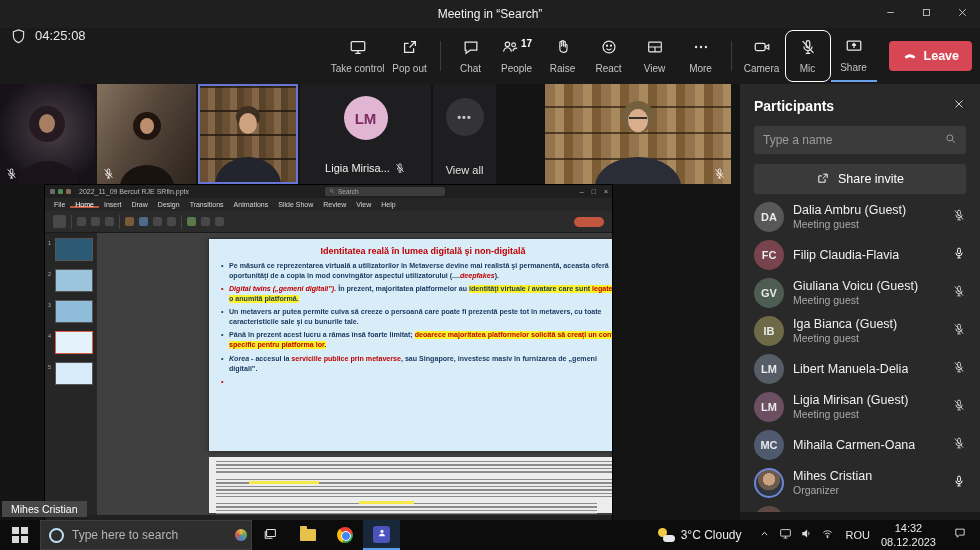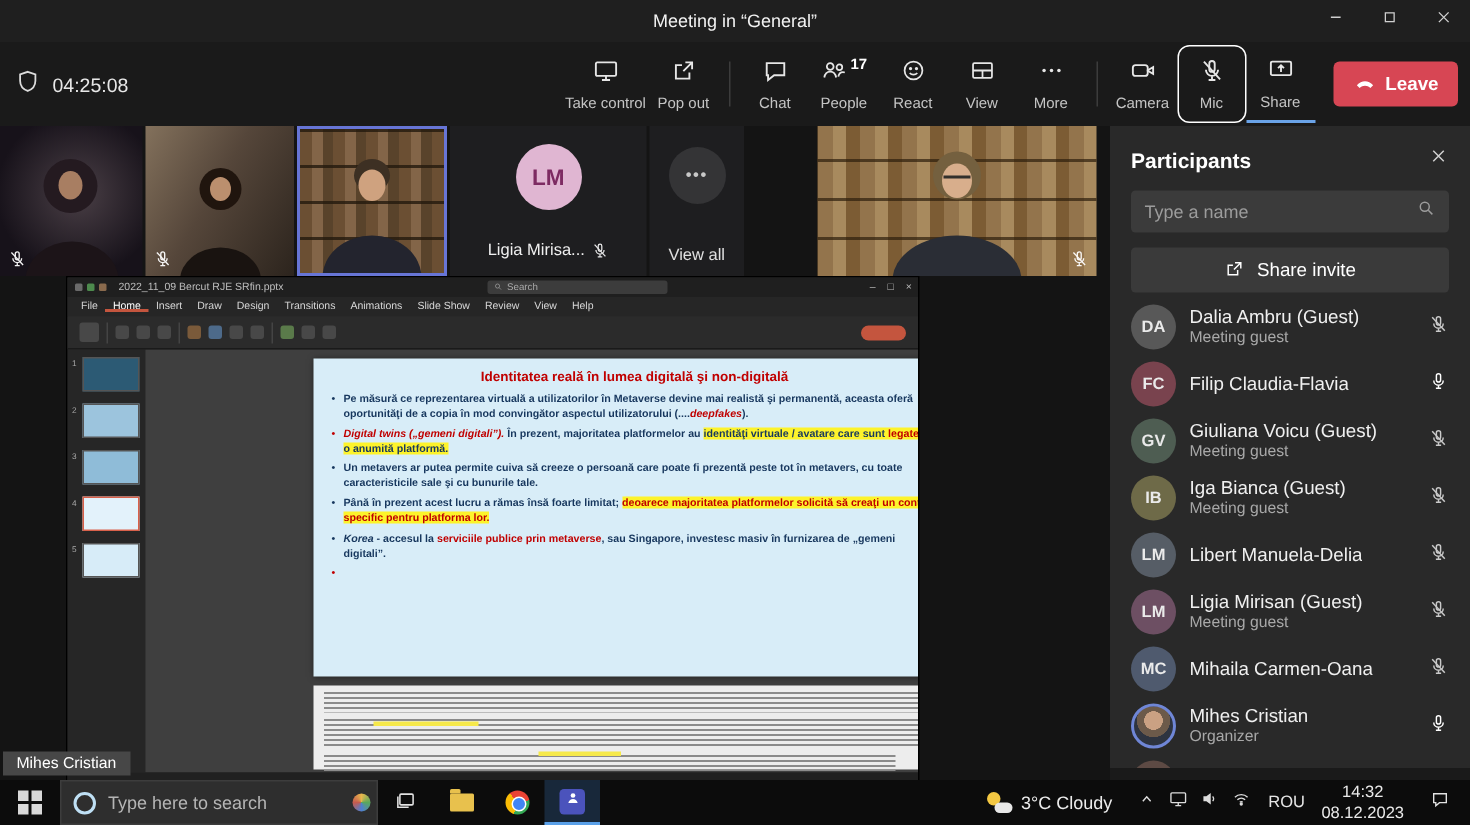--- a/index.html
+++ b/index.html
@@ -8,21 +8,21 @@
 
 
 .titlebar{position:absolute;top:0;left:0;right:0;height:28px;background:#1f1f1f;display:flex;align-items:center;justify-content:center}
 .titlebar .t{font-size:12px;color:#f2f2f2}
 .win-controls{position:absolute;right:0;top:0;height:28px;display:flex}
 .win-btn{width:36px;height:28px;display:flex;align-items:center;justify-content:center;color:#cfcfcf}
 .win-btn svg{width:13px;height:13px}
 
 
 .toolbar{position:absolute;top:28px;left:0;right:0;height:56px;background:#1a1a1a}
-.timer{position:absolute;left:10px;top:0;height:56px;display:flex;align-items:center;gap:8px;font-size:13px;color:#e8e8e8}
+.timer{position:absolute;left:10px;top:0;height:56px;display:flex;align-items:flex-start;gap:8px;font-size:13px;color:#e8e8e8}
 .timer svg{width:17px;height:17px;color:#dcdcdc}
 .tb-buttons{position:absolute;right:8px;top:0;height:56px;display:flex;align-items:center}
 .tb-btn{display:flex;flex-direction:column;align-items:center;justify-content:center;gap:3px;min-width:46px;height:52px;color:#e6e6e6;padding:0 2px}
 .tb-btn .lbl{font-size:10px;color:#c4c4c4;white-space:nowrap}
 .tb-btn svg{width:18px;height:18px}
 .tb-sep{width:1px;height:30px;background:#3c3c3c;margin:0 7px}
 .iconrow{display:flex;align-items:flex-start;gap:2px}
 .people-count{font-size:10px;font-weight:700;color:#fff}
 .mic-box{border:1.5px solid #fff;border-radius:8px}
 .share-active{border-bottom:2.5px solid #6aa3e8;border-radius:0}
@@ -149,21 +149,21 @@
 .tray svg{width:13px;height:13px}
 .lang{font-size:11px;color:#e6e6e6;padding:0 2px}
 .clock{text-align:center;font-size:11px;line-height:1.3;color:#eaeaea}
 .notif{width:30px;display:flex;align-items:center;justify-content:center;color:#e2e2e2}
 .notif svg{width:14px;height:14px}
 </style>
 </head>
 <body>
 
 <div class="titlebar">
-  <span class="t">Meeting in “General”</span>
+  <span class="t">Meeting in “Search”</span>
   <div class="win-controls">
     <div class="win-btn">
         <span><svg viewBox="0 0 20 20" stroke="currentColor" stroke-width="1.3">
             <path d="M5 10h10"></path>
           </svg></span>
       </div>
     <div class="win-btn">
         <span><svg viewBox="0 0 20 20" fill="none" stroke="currentColor" stroke-width="1.3">
             <rect x="5.5" y="5.5" width="9" height="9"></rect>
           </svg></span>
@@ -209,20 +209,27 @@
       <span class="iconrow">
         <span><svg viewBox="0 0 20 20" fill="none" stroke="currentColor" stroke-width="1.3">
               <circle cx="7.2" cy="7" r="2.5"></circle>
               <path d="M2.8 15.2c.5-2.9 2.3-4.4 4.4-4.4s3.9 1.5 4.4 4.4"></path>
               <circle cx="14" cy="7.6" r="2.1"></circle>
               <path d="M13.2 14.6c.4-2.2 1.8-3.4 3.4-3.4.5 0 .9.1 1.4.3"></path>
             </svg></span>
         <span class="people-count">17</span>
       </span>
       <span class="lbl">People</span>
+    </div>
+    <div class="tb-btn">
+      <span><svg viewBox="0 0 20 20" fill="none" stroke="currentColor" stroke-width="1.3" stroke-linecap="round">
+            <path d="M6.5 9.5V5a1 1 0 0 1 2 0v4M8.5 9V3.8a1 1 0 0 1 2 0V9M10.5 9V4.6a1 1 0 0 1 2 0V10"></path>
+            <path d="M6.5 9.5v2.3c0 2.6 1.8 4.2 4.2 4.2 2.2 0 3.8-1.4 3.8-4V8.2a1 1 0 0 0-2 0"></path>
+          </svg></span>
+      <span class="lbl">Raise</span>
     </div>
     <div class="tb-btn">
       <span><svg viewBox="0 0 20 20" fill="none" stroke="currentColor" stroke-width="1.3">
             <circle cx="10" cy="10" r="6.6"></circle>
             <circle cx="7.8" cy="8.6" r="0.6" fill="currentColor"></circle>
             <circle cx="12.2" cy="8.6" r="0.6" fill="currentColor"></circle>
             <path d="M7.2 11.8a3.6 3.6 0 0 0 5.6 0"></path>
           </svg></span>
       <span class="lbl">React</span>
     </div>

